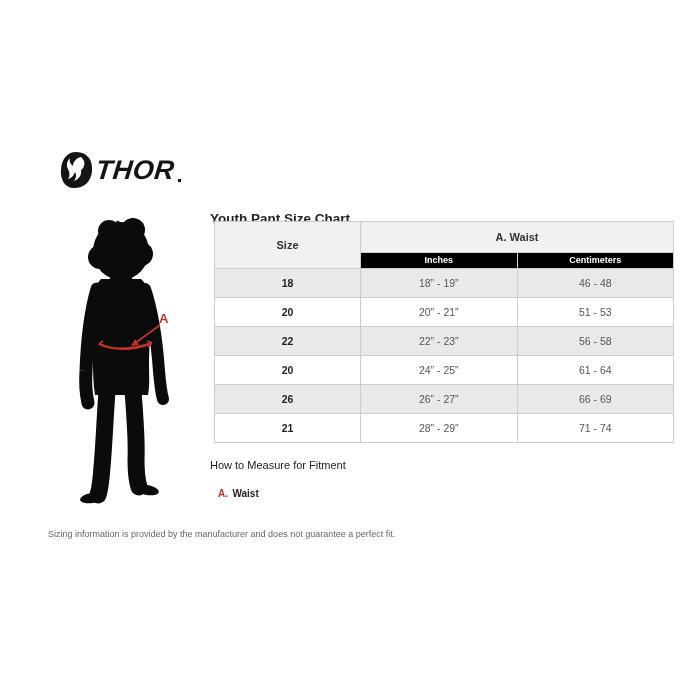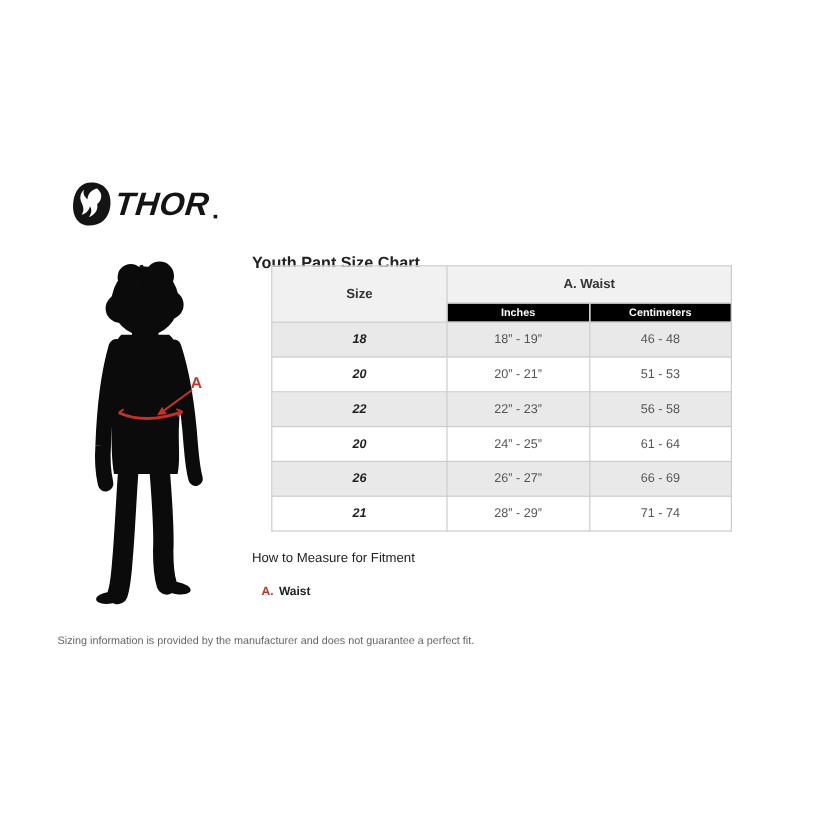--- a/index.html
+++ b/index.html
@@ -8,30 +8,30 @@
 
   
   .logo{position:absolute;left:60px;top:151px;display:flex;align-items:center;gap:3px;}
   .logo-badge{width:33px;height:38px;}
   .logo-text{font-style:italic;font-weight:bold;font-size:27px;color:#141414;
              letter-spacing:0.5px;transform:skewX(-6deg);line-height:38px;}
   .logo-dot{width:3px;height:3px;background:#141414;align-self:flex-end;margin-bottom:7px;}
 
   
   .chart-title{position:absolute;left:210px;top:199px;font-size:13.5px;font-weight:bold;color:#222;margin-top:12px;}
-  table.size-table{position:absolute;left:226px;top:221px;width:384px;
+  table.size-table{position:absolute;left:214px;top:221px;width:460px;
                    border-collapse:collapse;table-layout:fixed;}
   .size-table th,.size-table td{border:1px solid #cccccc;text-align:center;padding:0;}
   .th-size{width:145px;background:#f1f1f1;font-size:11px;font-weight:bold;color:#333;}
   .th-waist{background:#f1f1f1;font-size:11px;font-weight:bold;color:#333;height:30px;}
   .sub-cell{background:#7f1d1d;padding:1px;height:15px;}
   .sub-bar{background:#000000;color:#ffffff;font-size:9px;font-weight:bold;
            line-height:15px;height:15px;}
   .size-table tbody td{height:28px;font-size:10.5px;color:#555;background:#ffffff;}
-  .size-table tbody td.size-col{font-weight:bold;color:#222;font-style:italic;}
+  .size-table tbody td.size-col{font-weight:bold;color:#222;}
   .size-table tbody tr:nth-child(odd) td{background:#e9e9e9;}
 
   
   .figure{position:absolute;left:76px;top:213px;width:114px;height:298px;}
 
   
   .measure-heading{position:absolute;left:210px;top:459px;font-size:11px;font-weight:normal;color:#222;}
   .measure-item{position:absolute;left:218px;top:483px;}
   .measure-key{color:#c2322b;font-weight:bold;font-size:10px;}
   .measure-name{color:#222;font-weight:bold;font-size:10px;}

